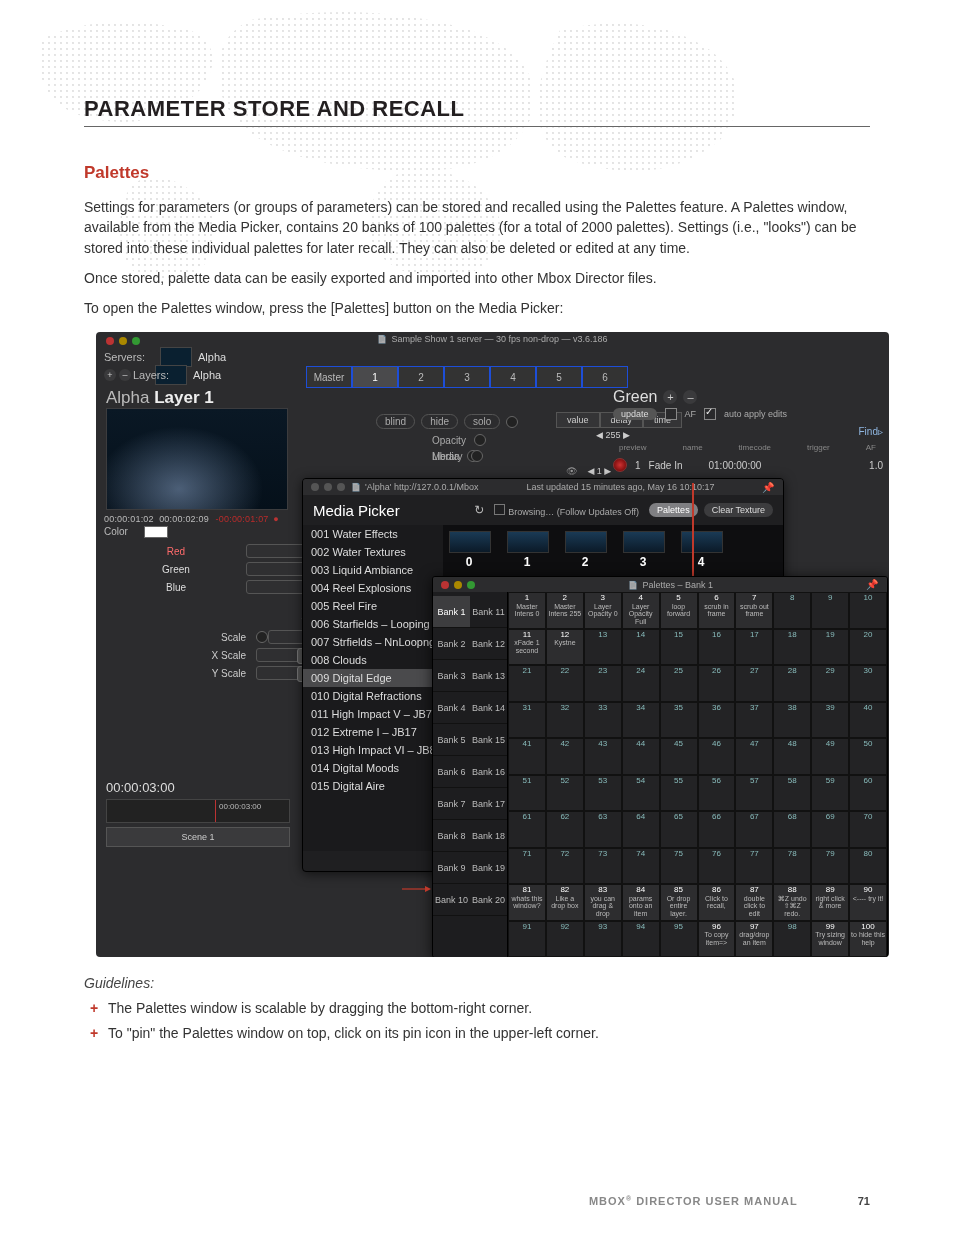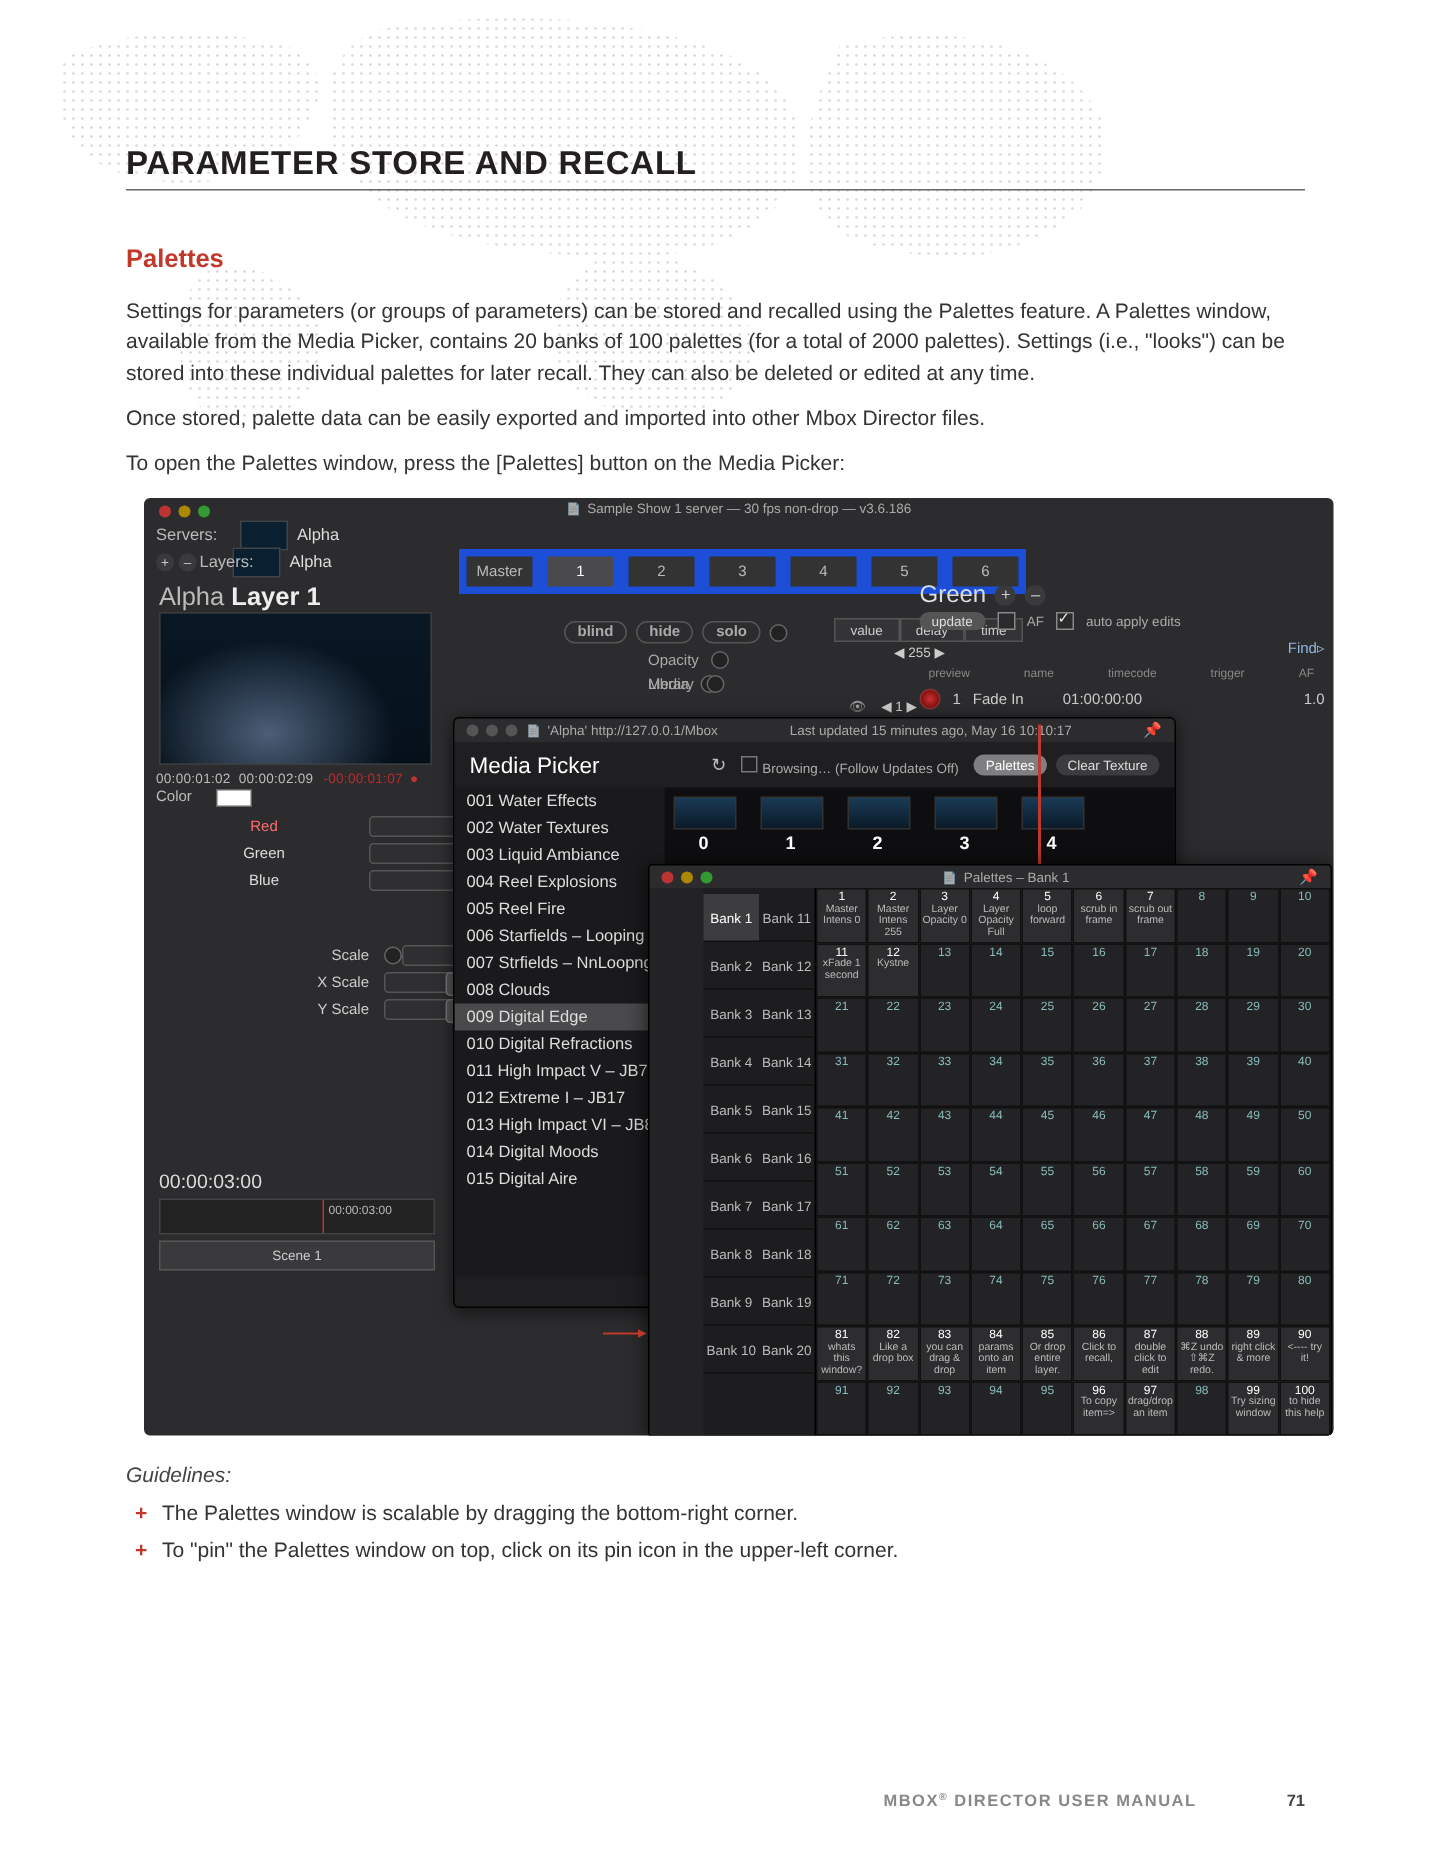--- a/index.html
+++ b/index.html
@@ -106,31 +106,31 @@
 
 .servers-block { position:absolute; top:16px; left:8px; width:280px; }
 .srv-row { display:flex; align-items:center; height:18px; font-size:11px; }
 .srv-label { width:56px; color:#bbb; }
 .srv-thumb { width:30px; height:18px; background:#0a2030; border:1px solid #444; margin-right:6px; }
 .srv-name { width:46px; color:#ddd; }
 .plusminus { display:inline-flex; gap:3px; align-items:center; }
 .round-btn { width:12px; height:12px; border-radius:50%; background:#3a3a3c; color:#ccc; font-size:9px; line-height:12px; text-align:center; }
 
 .layer-tabs { position:absolute; top:34px; left:210px; display:flex; }
-.layer-tab { width:44px; height:20px; border:5px solid #1d4ed8; background:#333; color:#bbb; font-size:10px; display:flex; align-items:center; justify-content:center; }
+.layer-tab { width:44px; height:20px; border:1px solid #1d4ed8; background:#333; color:#bbb; font-size:10px; display:flex; align-items:center; justify-content:center; }
 .layer-tab.sel { background:#4a4a4c; color:#fff; }
 
 .big-layer-title { position:absolute; top:56px; left:10px; font-size:17px; color:#bbb; }
 .big-layer-title .bold { color:#eee; font-weight:600; }
 
 .preview-box { position:absolute; top:76px; left:10px; width:180px; height:100px; background:linear-gradient(#0a1825,#05101a); border:1px solid #3c3c3e; }
 .preview-box::after { content:""; position:absolute; inset:0; background:radial-gradient(ellipse at 40% 80%, rgba(180,210,255,.4), transparent 55%); }
 
 .bso-row { position:absolute; top:82px; left:280px; display:flex; gap:6px; align-items:center; font-size:10px; }
-.bso-btn { padding:1px 8px; border:1px solid #555; border-radius:8px; color:#aaa;font-weight:bold; }
+.bso-btn { padding:1px 8px; border:1px solid #555; border-radius:8px; color:#aaa; }
 .radio { width:10px;height:10px;border:1px solid #666;border-radius:50%;display:inline-block;background:#222; }
 
 .opacity-row, .media-row, .library-row { position:absolute; left:336px; display:flex; align-items:center; gap:8px; font-size:10px; color:#aaa; }
 .opacity-row { top:102px; }
 .media-row   { top:118px; }
 .library-row { top:118px; } 
 
 .vdt-row { position:absolute; top:80px; left:460px; display:flex; }
 .vdt-btn { padding:2px 10px; border:1px solid #555; background:#343436; font-size:9px; color:#ccc; }
 .val255 { position:absolute; top:98px; left:500px; font-size:9px; color:#ccc; }
@@ -211,21 +211,21 @@
   border:1px solid #000;
   box-shadow:0 2px 14px rgba(0,0,0,.7);
   border-radius:3px;
   overflow:hidden;
   color:#bbb;
 }
 .palettes-win .pal-top { height:15px; background:#2c2c2e; font-size:9px; color:#aaa; display:flex; align-items:center; padding:0 8px; gap:6px;}
 .palettes-win .pal-top .title { flex:1; text-align:center; }
 .palettes-win .pal-body { display:flex; height:calc(100% - 15px); }
 .bank-col { width:74px; background:#1d1d1f; display:flex; flex-direction:column; padding-top:4px;}
-.bank-col.two { border-right:1px solid #000;margin-left:36px;}
+.bank-col.two { border-right:1px solid #000;}
 .bank-cell { height:31px; font-size:9px; color:#bbb; display:flex; align-items:center; justify-content:center; border-bottom:1px solid #111;}
 .bank-cell.sel { background:#3d3d3f; color:#fff;}
 .bank-pair { display:flex; }
 .bank-pair .bank-cell { width:37px; }
 .grid-area { flex:1; display:grid; grid-template-columns:repeat(10,1fr); grid-template-rows:repeat(10,1fr); }
 .pal-cell {
   border:1px solid #111;
   font-size:7px;
   color:#888;
   display:flex; flex-direction:column; align-items:center; justify-content:flex-start;

